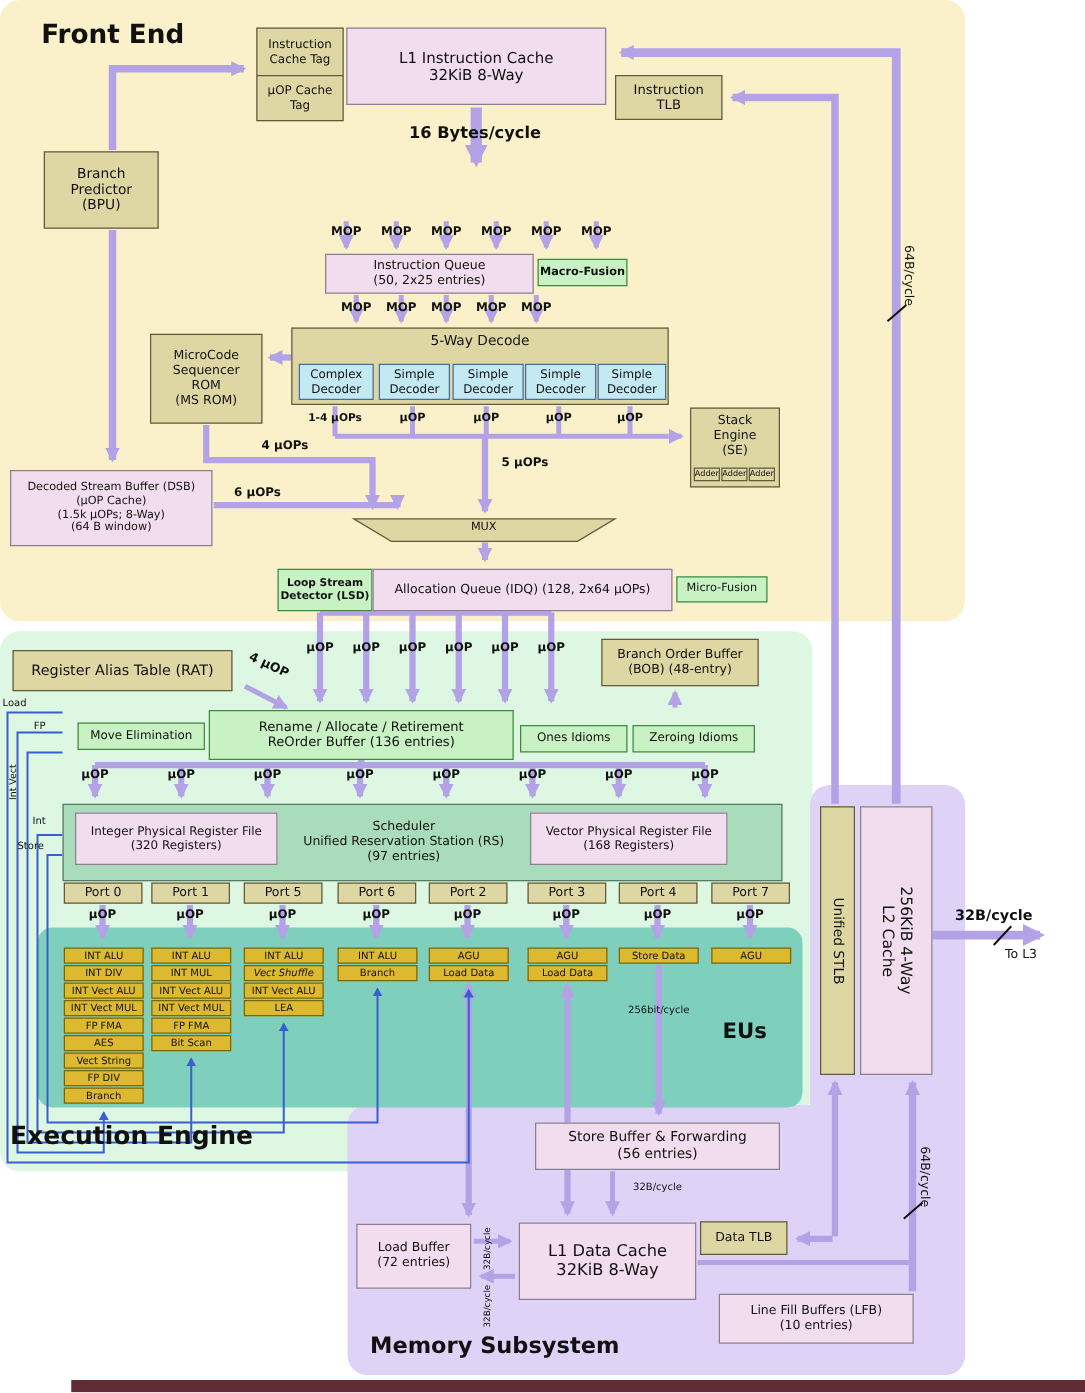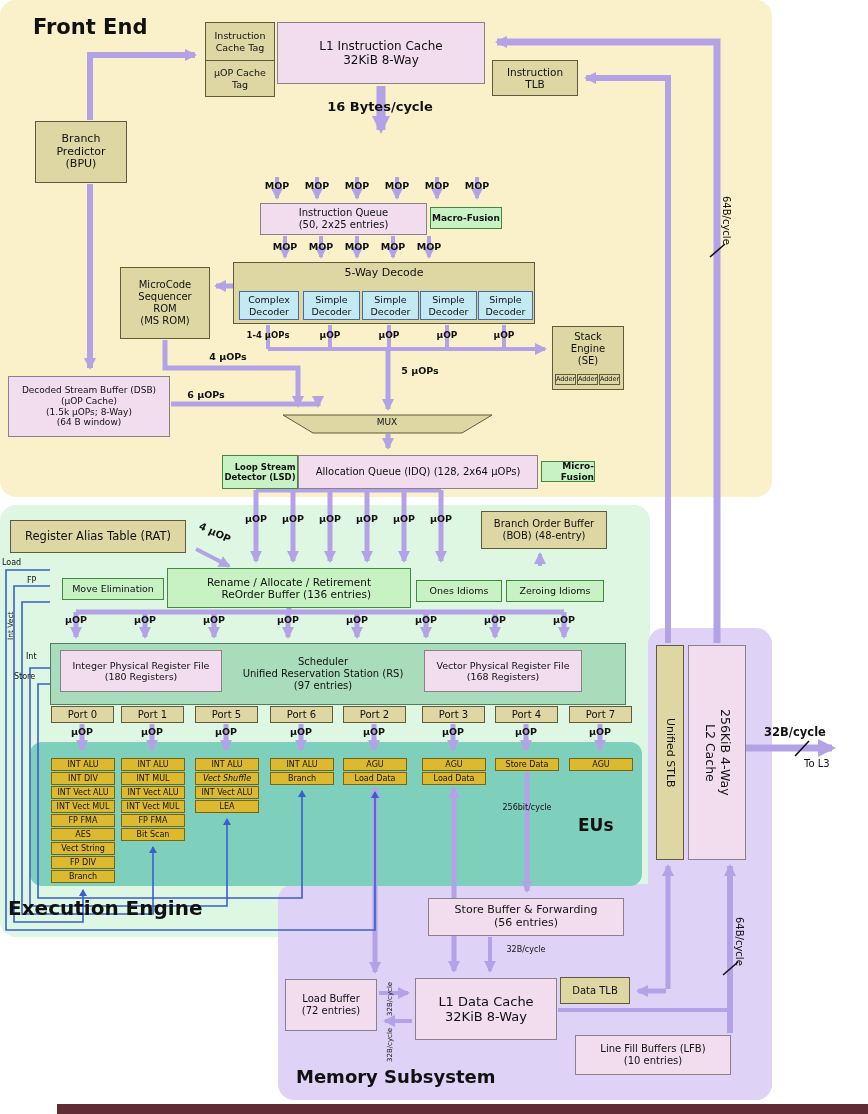--- a/index.html
+++ b/index.html
@@ -4,21 +4,21 @@
 <style>
   html,body{margin:0;padding:0;background:#fff;}
   #stage{position:relative;width:868px;height:1114px;background:#fff;overflow:hidden;
          font-family:"DejaVu Sans","Liberation Sans",sans-serif;color:#111;}
   .abs{position:absolute;}
   .bg{position:absolute;}
   .box{position:absolute;display:flex;align-items:center;justify-content:center;text-align:center;
        white-space:pre-line;box-sizing:border-box;line-height:1.18;}
   .tan{background:#ded7a4;border:1px solid #5f5b3c;}
   .pink{background:#f1dded;border:1px solid #8a8090;}
-  .grn{background:#c9f2c4;border:1px solid #3f8a3f;text-align:right;}
+  .grn{background:#c9f2c4;border:1px solid #3f8a3f;}
   .blu{background:#c3e9f3;border:1px solid #4a6a9a;}
   .gold{background:#ddb92f;border:1px solid #77660f;}
   .sched{background:#a9dcba;border:1px solid #557a60;}
   .lbl{position:absolute;font-weight:bold;white-space:pre-line;text-align:center;line-height:1.1;}
   .title{position:absolute;font-weight:bold;color:#111;}
   .vtext{writing-mode:vertical-rl;}
   .vlr{writing-mode:vertical-lr;}
   .vtextup{writing-mode:vertical-rl;transform:rotate(180deg);}
   svg{position:absolute;left:0;top:0;}
 </style>
@@ -204,21 +204,21 @@
 
   <div class="box pink" style="left:8px;top:376px;width:162px;height:61px;font-size:9px;">Decoded Stream Buffer (DSB)
 (µOP Cache)
 (1.5k µOPs; 8-Way)
 (64 B window)</div>
   <div class="lbl" style="left:359px;top:418px;width:56px;font-size:9px;font-weight:normal;">MUX</div>
 
   <div class="box grn" style="left:222px;top:455px;width:76px;height:34px;font-size:8.5px;font-weight:bold;">Loop Stream
 Detector (LSD)</div>
   <div class="box pink" style="left:298px;top:455px;width:240px;height:34px;font-size:10px;">Allocation Queue (IDQ) (128, 2x64 µOPs)</div>
-  <div class="box grn" style="left:541px;top:461px;width:54px;height:21px;font-size:9px;font-weight:bold;">Micro-Fusion</div>
+  <div class="box grn" style="left:541px;top:461px;width:73px;height:21px;font-size:9px;font-weight:normal;">Micro-Fusion</div>
 
   <div class="box tan" style="left:10px;top:520px;width:176px;height:33px;font-size:11.5px;">Register Alias Table (RAT)</div>
   <div class="box tan" style="left:481px;top:511px;width:126px;height:38px;font-size:10px;">Branch Order Buffer
 (BOB) (48-entry)</div>
   <div class="lbl" style="left:191px;top:527px;width:48px;font-size:10px;transform:rotate(25deg);">4 µOP</div>
 
   <div class="lbl" style="left:243px;top:514px;width:26px;font-size:9.5px;">µOP</div>
   <div class="lbl" style="left:280px;top:514px;width:26px;font-size:9.5px;">µOP</div>
   <div class="lbl" style="left:317px;top:514px;width:26px;font-size:9.5px;">µOP</div>
   <div class="lbl" style="left:354px;top:514px;width:26px;font-size:9.5px;">µOP</div>
@@ -238,21 +238,21 @@
   <div class="lbl" style="left:344px;top:615px;width:26px;font-size:9.5px;">µOP</div>
   <div class="lbl" style="left:413px;top:615px;width:26px;font-size:9.5px;">µOP</div>
   <div class="lbl" style="left:482px;top:615px;width:26px;font-size:9.5px;">µOP</div>
   <div class="lbl" style="left:551px;top:615px;width:26px;font-size:9.5px;">µOP</div>
 
   <div class="box sched" style="left:50px;top:643px;width:576px;height:62px;"></div>
   <div class="box" style="left:222px;top:648px;width:202px;height:52px;font-size:10px;">Scheduler
 Unified Reservation Station (RS)
 (97 entries)</div>
   <div class="box pink" style="left:60px;top:650px;width:162px;height:42px;font-size:9.5px;">Integer Physical Register File
-(180 Registers)</div>
+(320 Registers)</div>
   <div class="box pink" style="left:424px;top:650px;width:158px;height:42px;font-size:9.5px;">Vector Physical Register File
 (168 Registers)</div>
 
   <div class="box tan" style="left:51px;top:706px;width:63px;height:17px;font-size:10px;">Port 0</div>
   <div class="box tan" style="left:121px;top:706px;width:63px;height:17px;font-size:10px;">Port 1</div>
   <div class="box tan" style="left:195px;top:706px;width:63px;height:17px;font-size:10px;">Port 5</div>
   <div class="box tan" style="left:270px;top:706px;width:63px;height:17px;font-size:10px;">Port 6</div>
   <div class="box tan" style="left:343px;top:706px;width:63px;height:17px;font-size:10px;">Port 2</div>
   <div class="box tan" style="left:422px;top:706px;width:63px;height:17px;font-size:10px;">Port 3</div>
   <div class="box tan" style="left:495px;top:706px;width:63px;height:17px;font-size:10px;">Port 4</div>

